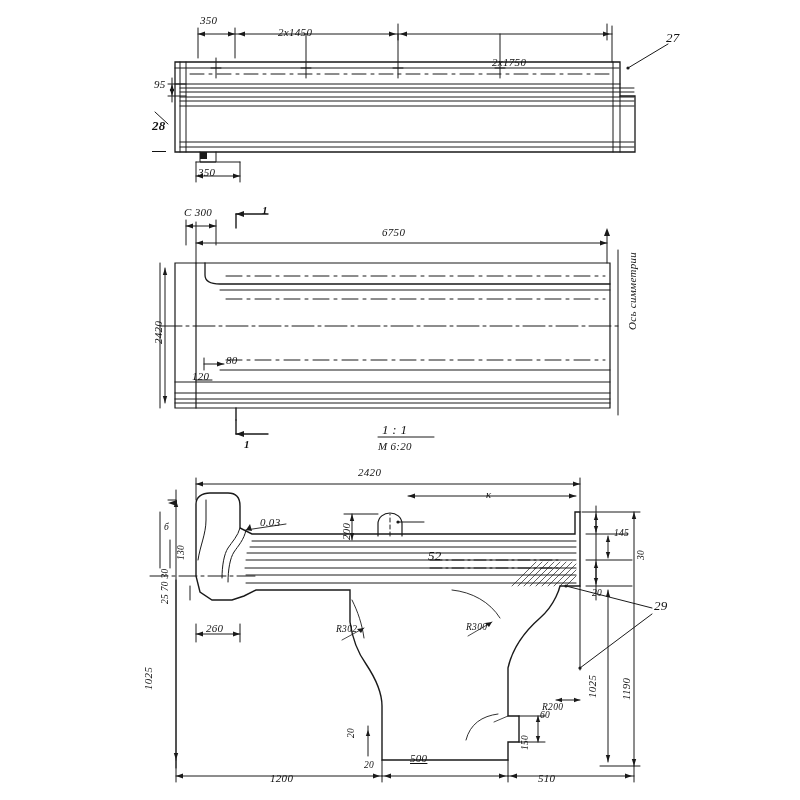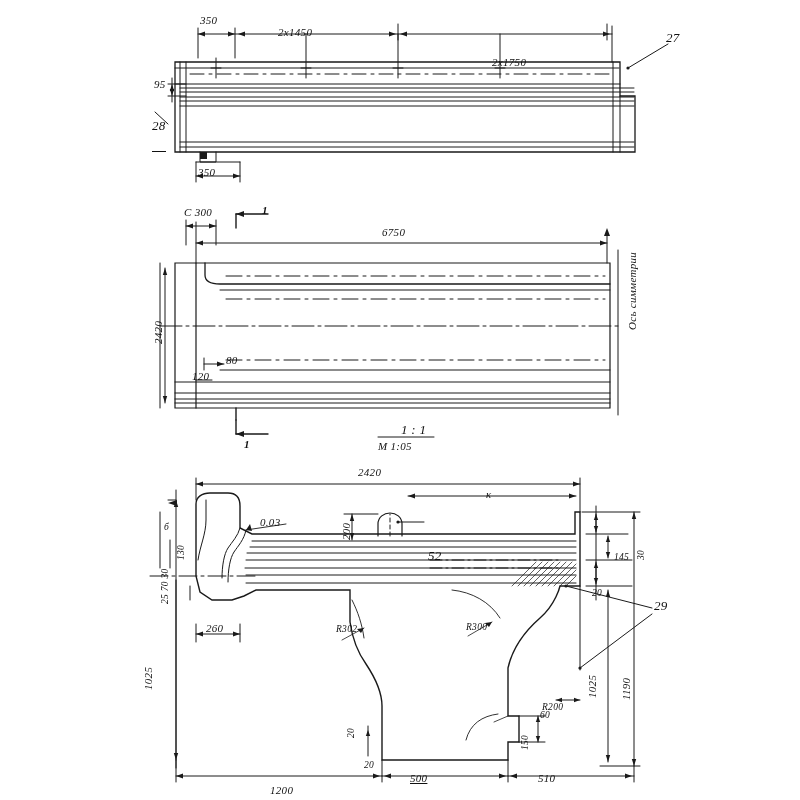--- a/index.html
+++ b/index.html
@@ -33,21 +33,21 @@
     font-size: 11px;
     font-style: italic;
     white-space: nowrap;
     color: #111;
     letter-spacing: 0.3px;
   }
   .lbl.small { font-size: 9.5px; }
   .lbl.big { font-size: 13px; }
   .lbl.rot90 { transform: rotate(-90deg); transform-origin: left top; }
   .lbl.bold { font-weight: bold; }
-  .underline { border-bottom: 1px solid #111; padding-bottom: 17px; }
+  .underline { border-bottom: 1px solid #111; padding-bottom: 17px; font-weight: bold; }
 </style>
 </head>
 <body>
 
 <div id="sheet">
 
   <svg class="draw" viewBox="0 0 800 800">
     <g stroke="#1a1a1a" fill="none" stroke-width="1" stroke-linecap="round">
 
       <g>
@@ -355,43 +355,43 @@
 
   <div class="lbl" style="left:184px; top:206px;">С 300</div>
   <div class="lbl" style="left:382px; top:226px;">6750</div>
   <div class="lbl rot90" style="left:152px; top:344px;">2420</div>
   <div class="lbl" style="left:226px; top:354px;">80</div>
   <div class="lbl" style="left:192px; top:370px;">120</div>
   <div class="lbl bold" style="left:262px; top:204px;">1</div>
   <div class="lbl bold" style="left:244px; top:438px;">1</div>
   <div class="lbl rot90" style="left:626px; top:330px;">Ось симметрии</div>
 
-  <div class="lbl big" style="left:401px; top:422px;">1 : 1</div>
-  <div class="lbl" style="left:378px; top:440px;">М 1:05</div>
+  <div class="lbl big" style="left:382px; top:422px;">1 : 1</div>
+  <div class="lbl" style="left:378px; top:440px;">М 6:20</div>
 
   <div class="lbl" style="left:358px; top:466px;">2420</div>
   <div class="lbl" style="left:260px; top:516px;">0.03</div>
   <div class="lbl rot90" style="left:340px; top:540px;">200</div>
   <div class="lbl rot90 small" style="left:160px; top:604px;">25 70 30</div>
   <div class="lbl rot90 small" style="left:176px; top:560px;">130</div>
-  <div class="lbl small" style="left:614px; top:552px;">145</div>
+  <div class="lbl small" style="left:614px; top:528px;">145</div>
   <div class="lbl rot90 small" style="left:636px; top:560px;">30</div>
   <div class="lbl small" style="left:592px; top:588px;">20</div>
   <div class="lbl" style="left:206px; top:622px;">260</div>
   <div class="lbl rot90" style="left:142px; top:690px;">1025</div>
   <div class="lbl rot90" style="left:586px; top:698px;">1025</div>
   <div class="lbl rot90" style="left:620px; top:700px;">1190</div>
   <div class="lbl small" style="left:336px; top:624px;">R302</div>
   <div class="lbl small" style="left:466px; top:622px;">R300</div>
   <div class="lbl small" style="left:498px; top:702px;margin-left:44px;">R200</div>
   <div class="lbl rot90 small" style="left:346px; top:738px;">20</div>
   <div class="lbl small" style="left:364px; top:760px;">20</div>
   <div class="lbl rot90 small" style="left:520px; top:750px;">150</div>
   <div class="lbl small" style="left:540px; top:710px;">60</div>
-  <div class="lbl" style="left:270px; top:772px;margin-top:12px;">1200</div>
-  <div class="lbl" style="left:410px; top:772px;text-decoration:underline;">500</div>
+  <div class="lbl" style="left:270px; top:772px;">1200</div>
+  <div class="lbl" style="left:410px; top:752px;text-decoration:underline;">500</div>
   <div class="lbl" style="left:538px; top:772px;">510</div>
   <div class="lbl" style="left:486px; top:488px;">к</div>
   <div class="lbl small" style="left:164px; top:522px;">б</div>
   <div class="lbl big" style="left:428px; top:512px;margin-top:36px;">52</div>
   <div class="lbl big" style="left:654px; top:598px;">29</div>
 
 </div>
 
 </body></html>

